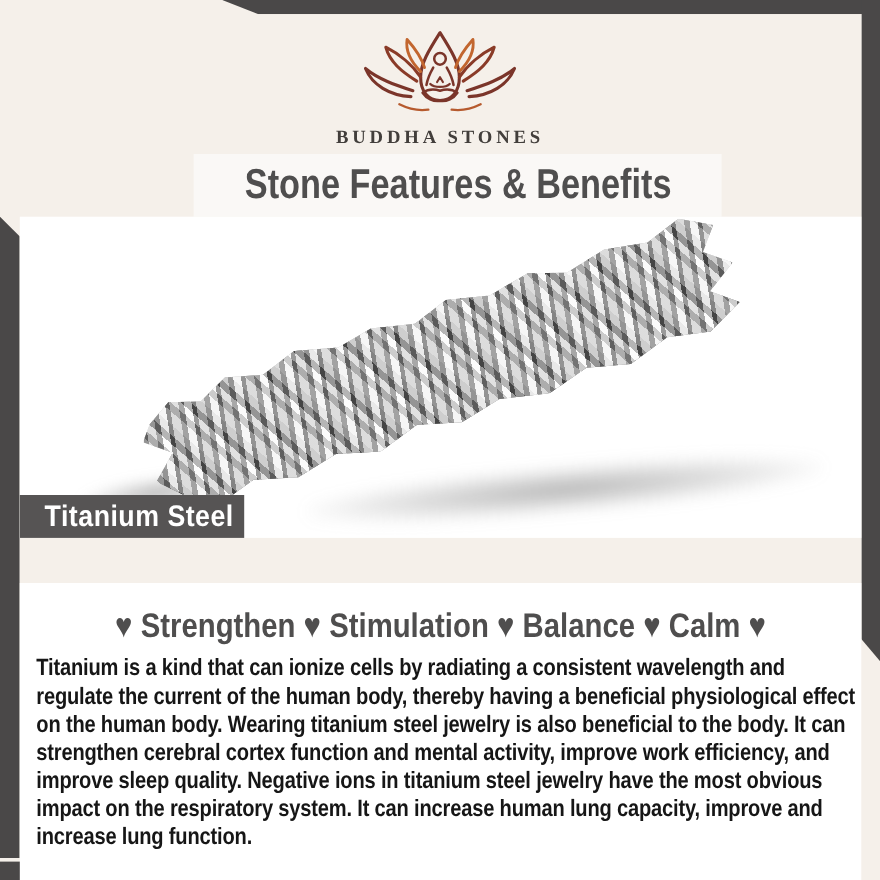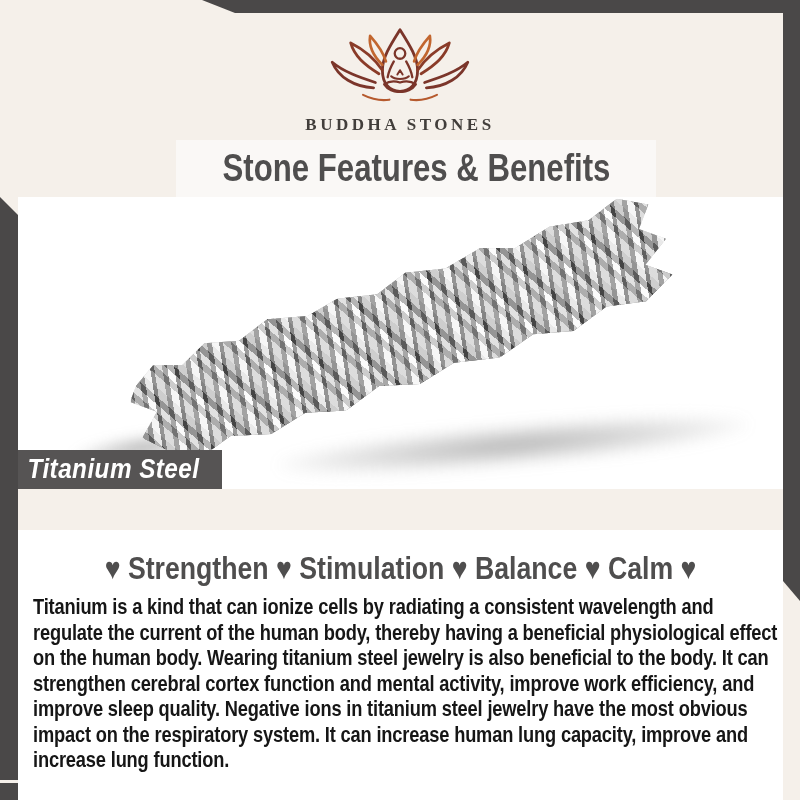--- a/index.html
+++ b/index.html
@@ -41,21 +41,21 @@
       repeating-linear-gradient(60deg,#ececec 0 9px,#8d8d8d 9px 15px,#f6f6f6 15px 21px,#5c5c5c 21px 27px,#cfcfcf 27px 34px),
       linear-gradient(#9c9c9c,#e9e9e9 30%,#b7b7b7 60%,#4f4f4f);
     clip-path:polygon(2% 18%,6% 6%,11% 14%,16% 2%,22% 10%,28% 0%,35% 9%,41% 3%,48% 11%,54% 1%,61% 9%,68% 2%,74% 12%,81% 4%,88% 10%,94% 0%,99% 14%,96% 32%,100% 48%,95% 64%,99% 80%,93% 95%,86% 88%,79% 99%,72% 90%,65% 100%,57% 91%,50% 99%,43% 89%,36% 100%,29% 90%,22% 98%,15% 88%,9% 97%,4% 84%,0% 64%,4% 46%,0% 30%);
   }
   .rod-shadow{position:absolute;left:260px;top:228px;width:470px;height:40px;
     background:radial-gradient(ellipse at 50% 50%,rgba(60,60,60,.38),rgba(120,120,120,.16) 55%,rgba(0,0,0,0) 75%);
     filter:blur(7px);transform:rotate(-5deg);}
   .rod-shadow.small{left:55px;top:238px;width:140px;height:26px;filter:blur(6px);transform:rotate(-8deg);}
   
   .label-bar{position:absolute;left:18px;top:450px;width:204px;height:39px;
-    background:var(--label_bar,#565454);display:flex;align-items:center;justify-content:flex-start;font-style:italic;}
+    background:var(--label_bar,#565454);display:flex;align-items:center;justify-content:flex-end;}
   .label-bar span{color:#ffffff;font-size:27px;font-weight:700;
     transform:scaleX(.9);white-space:nowrap;letter-spacing:.5px;}
   
   .text-panel{position:absolute;left:18px;top:506px;width:765px;height:273px;
     background:var(--white,#fff);margin-top:24px;}
   .hearts{margin:0;padding-top:22px;text-align:center;font-size:31px;line-height:34px;
     font-weight:700;color:var(--title_text,#4f4e4e);transform:scaleX(.86);white-space:nowrap;}
   .para{margin:9px 0 0 15px;width:880px;transform:scaleX(.85);transform-origin:0 0;
     font-size:21.5px;line-height:25.5px;font-weight:700;letter-spacing:-.2px;
     color:var(--body_text,#161616);}

